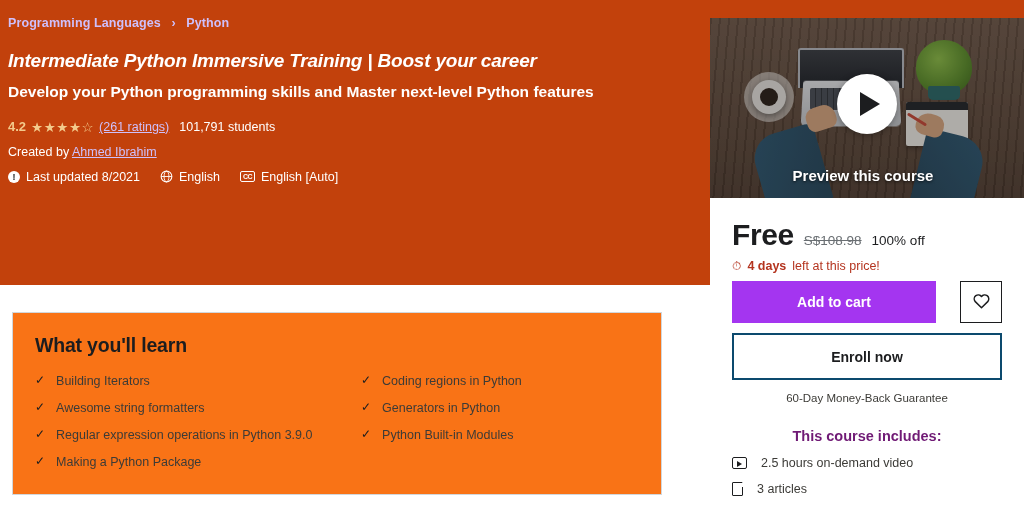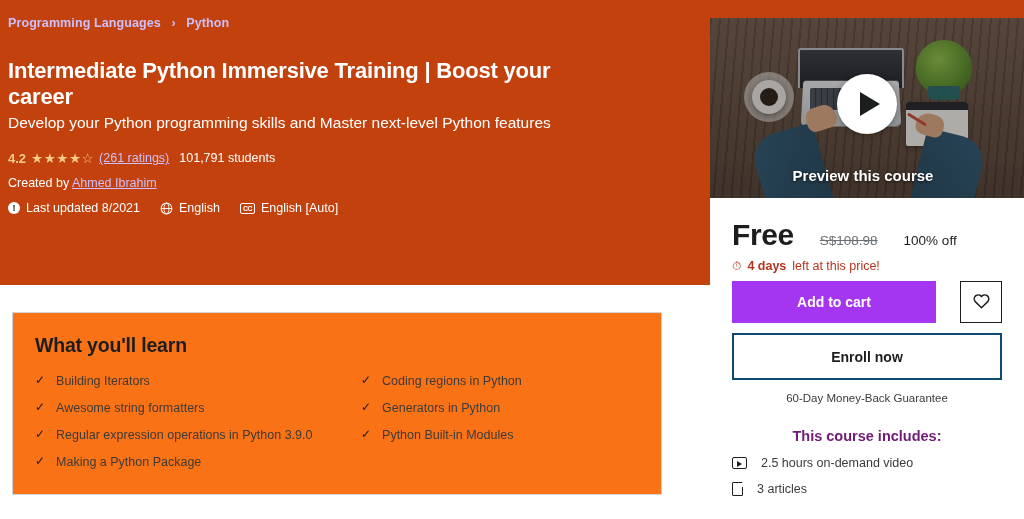--- a/index.html
+++ b/index.html
@@ -17,27 +17,27 @@
     width: 1024px; height: 285px;
     background: #c2410c; color: #ffffff;
   }
   .hero-inner { position: absolute; left: 8px; top: 16px; width: 690px; }
 
   .breadcrumb { font-size: 12.5px; font-weight: bold; letter-spacing: .1px; }
   .breadcrumb a { color: #cec0fc; text-decoration: none; }
   .breadcrumb .sep { color: #cec0fc; margin: 0 7px; font-weight: bold; }
 
   .course-title {
-    margin-top: 28px;
-    font-size: 22px; line-height: 1.19; font-weight: bold;
-    letter-spacing: -.2px; color: #fff; max-width: 610px;
+    margin-top: 20px;
+    font-size: 19px; line-height: 1.19; font-weight: bold;
+    letter-spacing: -.2px; color: #fff; max-width: 610px; font-style: italic;
   }
   .course-sub {
-    margin-top: 3px; font-size: 15.5px; line-height: 1.3;
-    color: #fff; font-weight: normal; max-width: 660px;
+    margin-top: 9px; font-size: 15.5px; line-height: 1.3;
+    color: #fff; font-weight: bold; max-width: 660px;
   }
 
   .rating-row {
     margin-top: 17px; display: flex; align-items: center;
     font-size: 13px; gap: 0;
   }
   .rating-num { color: #f3ca8c; font-weight: bold; font-size: 13px; margin-right: 5px; }
   .stars { color: #f3ca8c; font-size: 13.5px; letter-spacing: .5px; margin-right: 5px; }
   .ratings-link { color: #cec0fc; text-decoration: underline; font-size: 12.5px; }
   .students { color: #fff; font-size: 12.5px; margin-left: 10px; }
@@ -187,21 +187,21 @@
     border-top: 12.5px solid transparent;
     border-bottom: 12.5px solid transparent;
   }
   .preview-label {
     position: absolute; left: 0; right: 8px; bottom: 14px;
     text-align: center; color: #fff; font-size: 15px; font-weight: bold;
     text-shadow: 0 1px 3px rgba(0,0,0,.7);
   }
 
   .card-body { padding: 20px 22px 0 22px; }
-  .price-row { display: flex; align-items: baseline; gap: 26px; }
+  .price-row { display: flex; align-items: baseline; gap: 10px; }
   .price-main { font-size: 30px; font-weight: bold; color: #1c1d1f; letter-spacing: -.4px; }
   .price-old { font-size: 13.5px; color: #6a6f73; text-decoration: line-through; }
   .price-off { font-size: 13.5px; color: #1c1d1f; }
 
   .deadline {
     margin-top: 7px; display: flex; align-items: center; gap: 6px;
     font-size: 12.5px; color: #b4341f;
   }
   .deadline b { font-weight: bold; }
   .clock-ic { font-size: 12px; color: #b4341f; }

